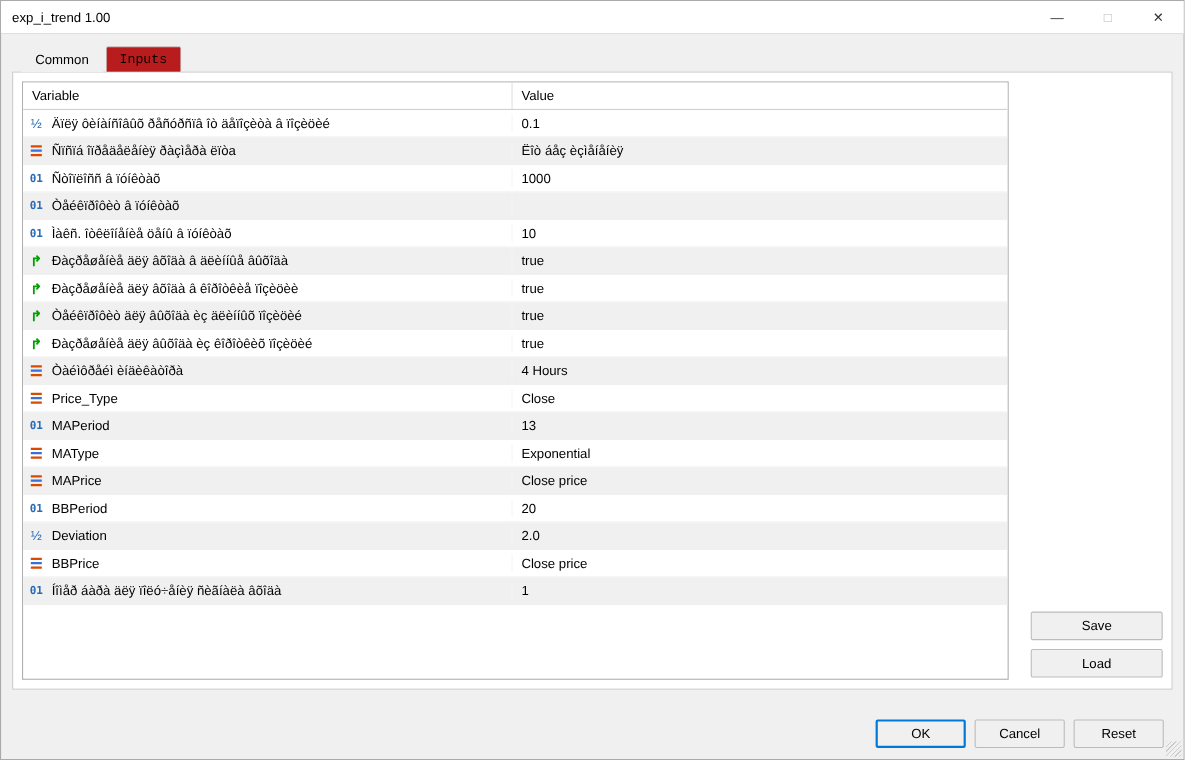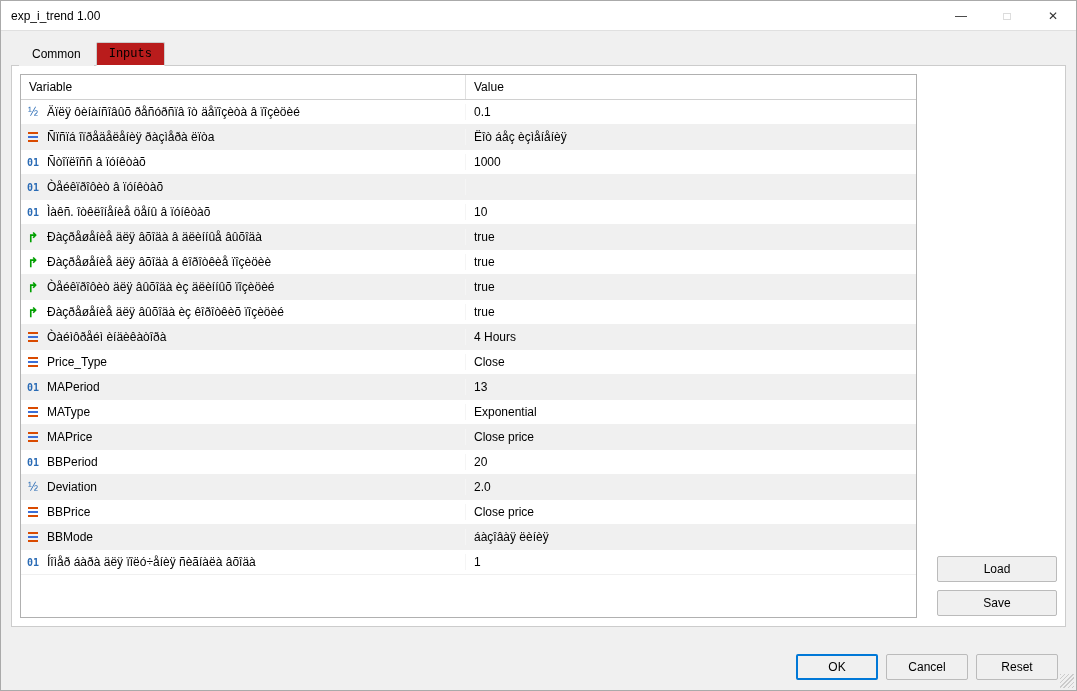--- a/index.html
+++ b/index.html
@@ -213,43 +213,30 @@
                     <line x1="2" y1="7" x2="12" y2="7" stroke="#3a6fd8" stroke-width="2"></line>
                     <line x1="2" y1="11" x2="12" y2="11" stroke="#d94a00" stroke-width="2"></line>
                   </svg>
                 </span>
                 <span>BBPrice</span>
               </div>
               <div class="cell-val">Close price</div>
             </div>
             <div class="row">
               <div class="cell-var">
-                <span class="type-icon">
-                  <svg class="enum-svg" viewBox="0 0 14 14">
-                    <line x1="2" y1="3" x2="12" y2="3" stroke="#d94a00" stroke-width="2"></line>
-                    <line x1="2" y1="7" x2="12" y2="7" stroke="#3a6fd8" stroke-width="2"></line>
-                    <line x1="2" y1="11" x2="12" y2="11" stroke="#d94a00" stroke-width="2"></line>
-                  </svg>
-                </span>
-                <span>BBMode</span>
-              </div>
-              <div class="cell-val">áàçîâàÿ ëèíèÿ</div>
-            </div>
-            <div class="row">
-              <div class="cell-var">
                 <span class="type-icon ico-int">01</span>
                 <span>Íîìåð áàðà äëÿ ïîëó÷åíèÿ ñèãíàëà âõîäà</span>
               </div>
               <div class="cell-val">1</div>
             </div>
           </div>
       </div>
       <div class="side-btns">
+        <div class="btn">Save</div>
         <div class="btn">Load</div>
-        <div class="btn">Save</div>
       </div>
     </div>
 
     <div class="bottom-btns">
       <div class="btn primary">OK</div>
       <div class="btn">Cancel</div>
       <div class="btn">Reset</div>
     </div>
   </div>
   <div class="resize-grip"></div>

